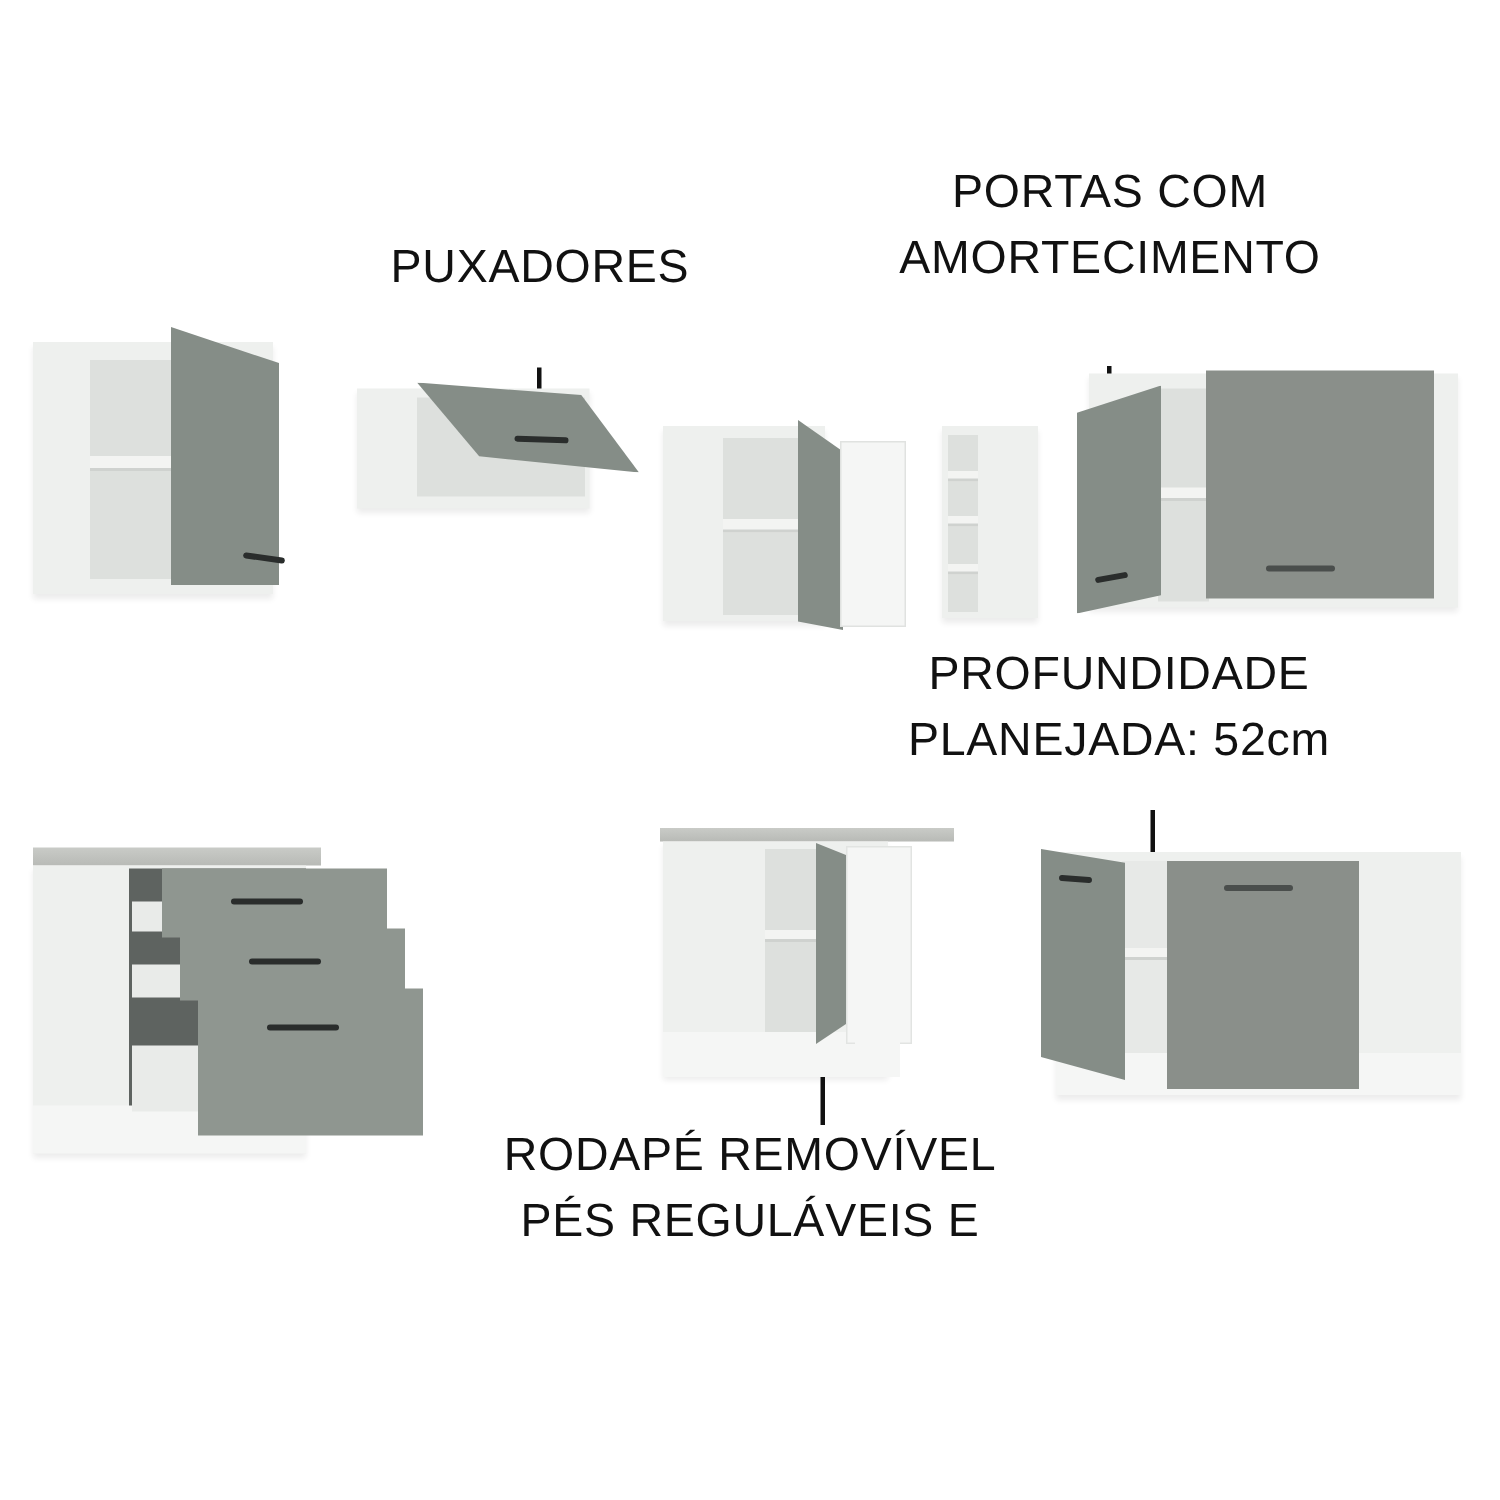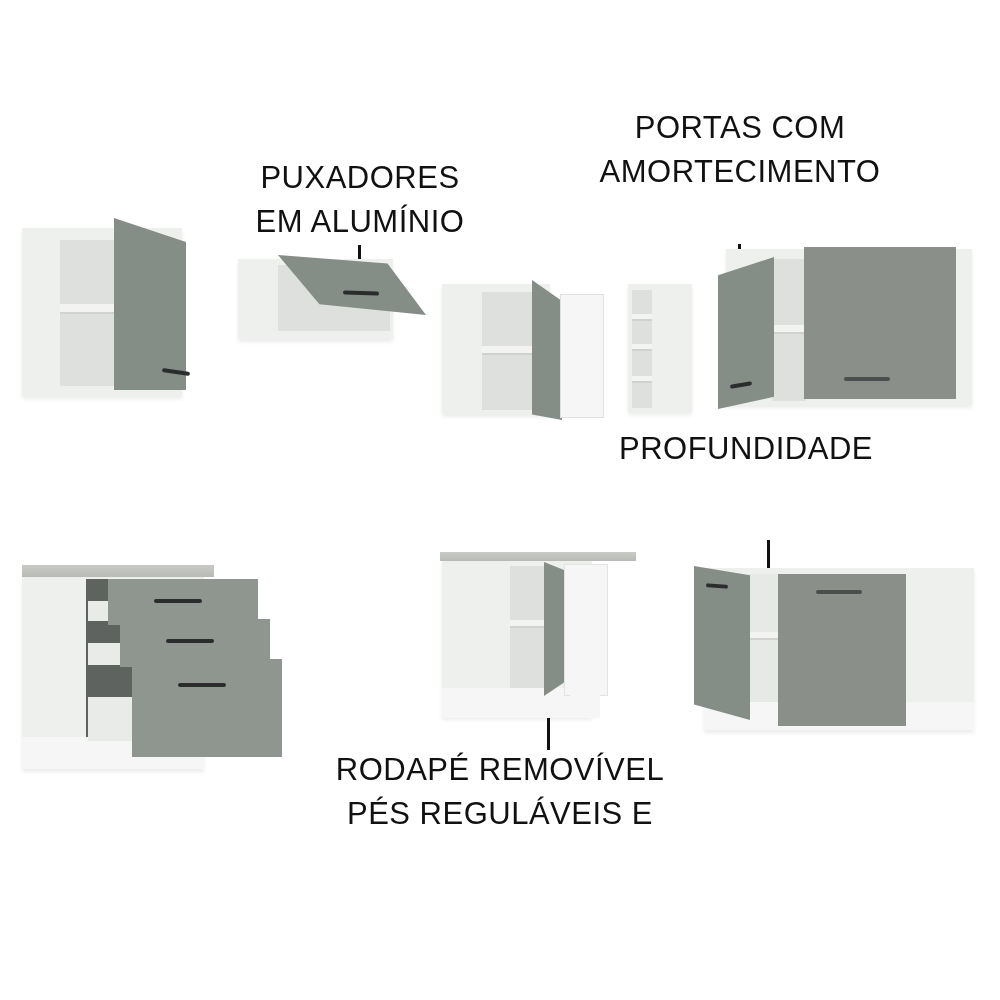--- a/index.html
+++ b/index.html
@@ -18,32 +18,32 @@
   .top { background:linear-gradient(#c9cbc7,#b8bab6); }
   .drawer { background:#8f9690; position:absolute; }
   .drawerbox { background:#e9ebe9; position:absolute; }
   .shadow { box-shadow:0 3px 4px rgba(0,0,0,0.08); }
 </style>
 </head>
 <body>
 
 <div class="label" style="left:240px; top:156px; width:240px;">
   <div>PUXADORES</div>
-  <div>EM ALUMÍNIO</div>
 </div>
 <div class="leader" style="left:358px; top:245px; height:48px;"></div>
 
 <div class="label" style="left:580px; top:106px; width:320px;">
   <div>PORTAS COM</div>
   <div>AMORTECIMENTO</div>
 </div>
 <div class="leader" style="left:738px; top:244px; height:40px;"></div>
 
 <div class="label" style="left:588px; top:427px; width:316px;">
   <div>PROFUNDIDADE</div>
+  <div>PLANEJADA: 52cm</div>
 </div>
 <div class="leader" style="left:767px; top:540px; height:38px;"></div>
 
 <div class="label" style="left:330px; top:748px; width:340px;">
   <div>RODAPÉ REMOVÍVEL</div>
   <div>PÉS REGULÁVEIS E</div>
 </div>
 <div class="leader" style="left:547px; top:702px; height:48px;"></div>
 
 <div class="abs" style="left:22px; top:218px; width:170px; height:180px;">

